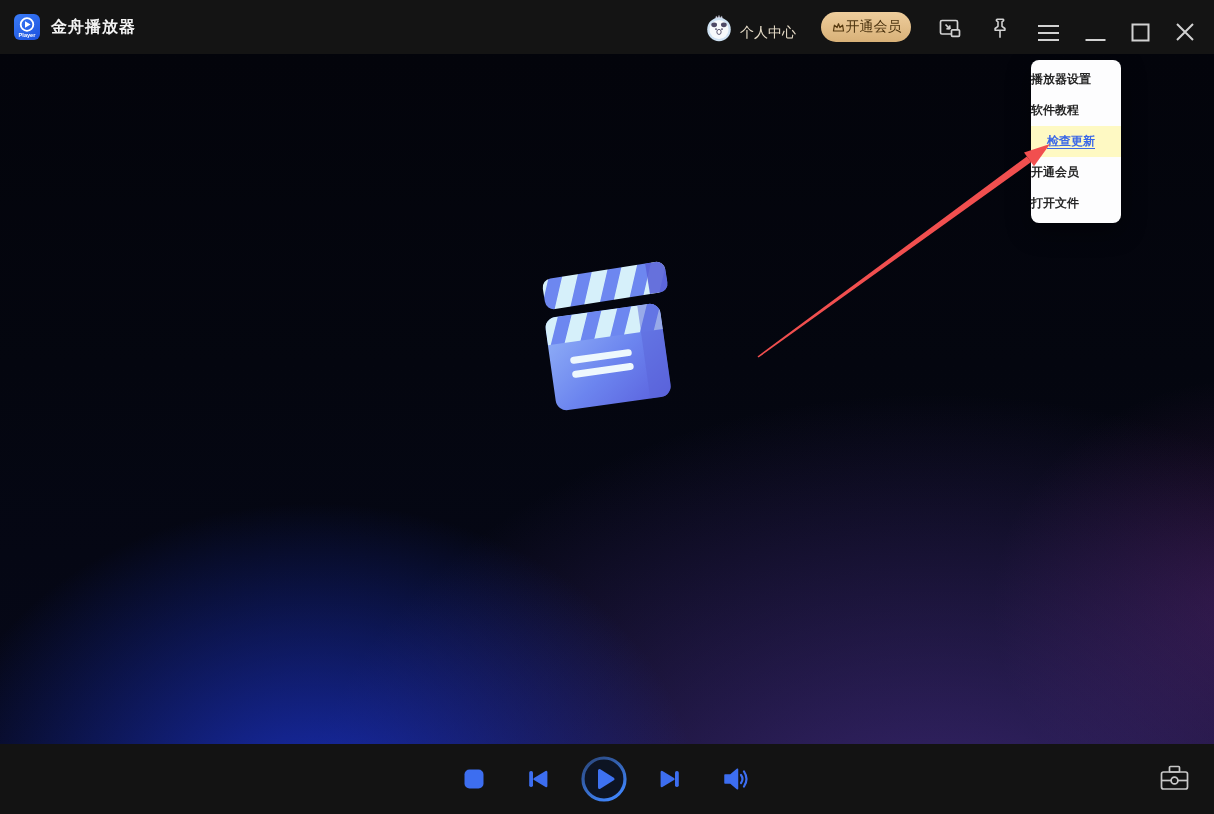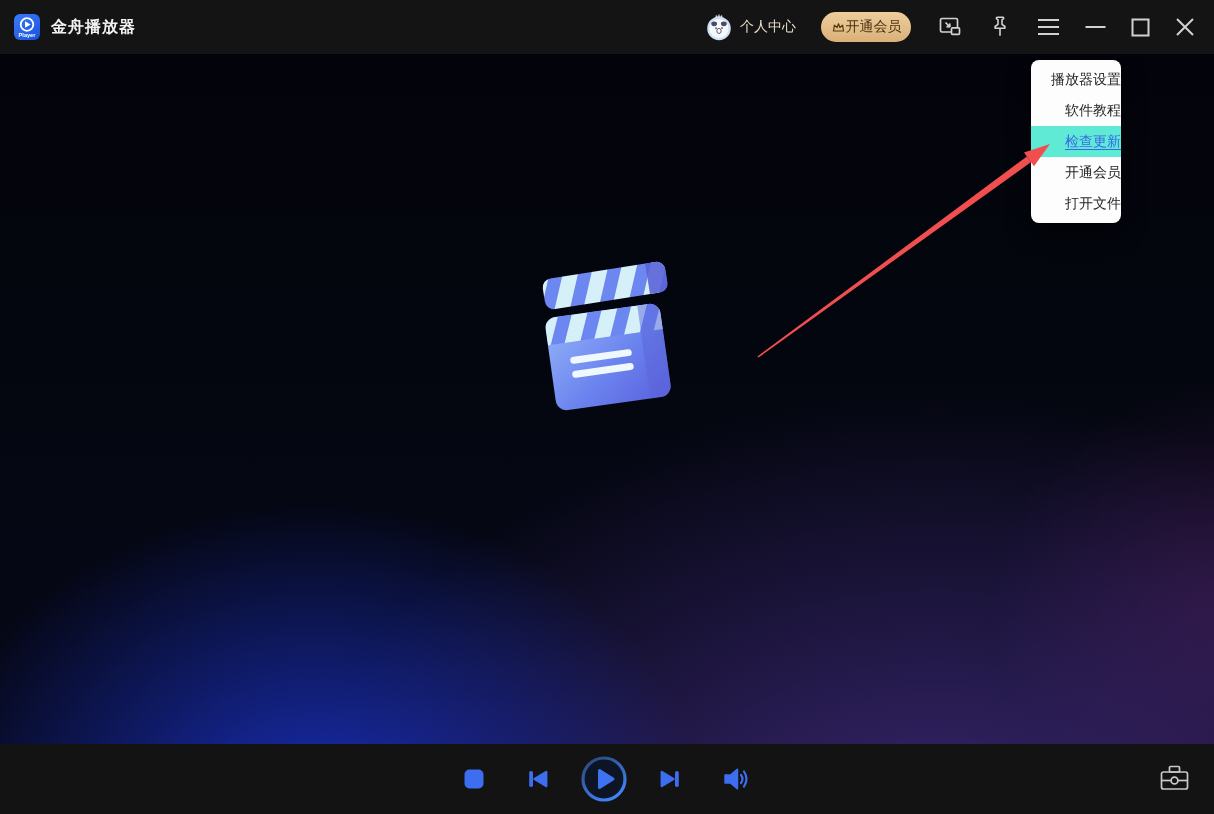--- a/index.html
+++ b/index.html
@@ -12,21 +12,21 @@
 
   
   .titlebar {
     position:absolute; top:0; left:0; width:1214px; height:54px;
     background:#141414; display:flex; align-items:center;
     padding:0 19px 0 14px; z-index:4;
   }
   .logo { width:26px; height:26px; border-radius:6px; flex:0 0 auto;
     background:linear-gradient(145deg,#3a7cf8,#1b50dd); display:block; }
   .app-title { color:#f2f2f2; font-size:16px; font-weight:bold; margin-left:11px; letter-spacing:1px; }
-  .tb-right { margin-left:auto; display:flex; align-items:center; }
+  .tb-right { margin-left:auto; display:flex; align-items:flex-end; }
   .avatar { width:28px; height:28px; cursor:pointer; }
   .user-center { color:#e7ddc9; font-size:14px; margin-left:7px; cursor:pointer; }
   .member-btn {
     margin-left:25px; height:30px; width:90px; border-radius:15px;
     background:linear-gradient(180deg,#eecd9c,#d8b178);
     display:flex; align-items:center; justify-content:center; 
     color:#4c3410; font-size:14px; cursor:pointer;
   }
   .tb-icon { display:flex; align-items:center; justify-content:center; cursor:pointer; }
   .tb-icon svg { display:block; }
@@ -54,26 +54,26 @@
   .of-divider { width:2px; height:21px; background:rgba(255,255,255,0.28); margin-left:27px; }
   .of-chevron { margin-left:36px; cursor:pointer; }
 
   
   .dropdown {
     position:absolute; left:1031px; top:6px; width:90px;
     background:#fdfdfe; border-radius:8px; padding:4px 0;
     box-shadow:0 8px 24px rgba(0,0,0,0.45); z-index:5;
   }
   .menu-item {
-    height:31px; line-height:31px; text-align:right;
-    font-size:14px; color:#262626; cursor:pointer;
+    height:31px; line-height:31px; text-align:left;
+    font-size:12px; color:#262626; cursor:pointer;font-weight:bold;
   }
   .menu-item.active {
-    background:#5eead4; color:#3a67e8;
-    text-decoration:underline; text-underline-offset:3px;
+    background:#fef9c3; color:#3a67e8;
+    text-decoration:underline; text-underline-offset:3px;padding-left:16px;
   }
 
   
   .arrow-overlay { position:absolute; top:0; left:0; width:1214px; height:814px;
     pointer-events:none; z-index:6; }
 
   
   .bottombar {
     position:absolute; top:744px; left:0; width:1214px; height:70px;
     background:#131313; z-index:4;

